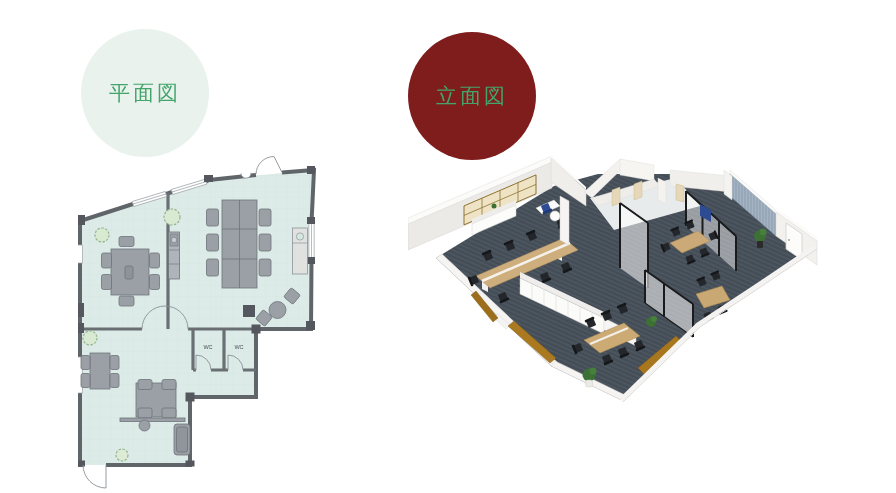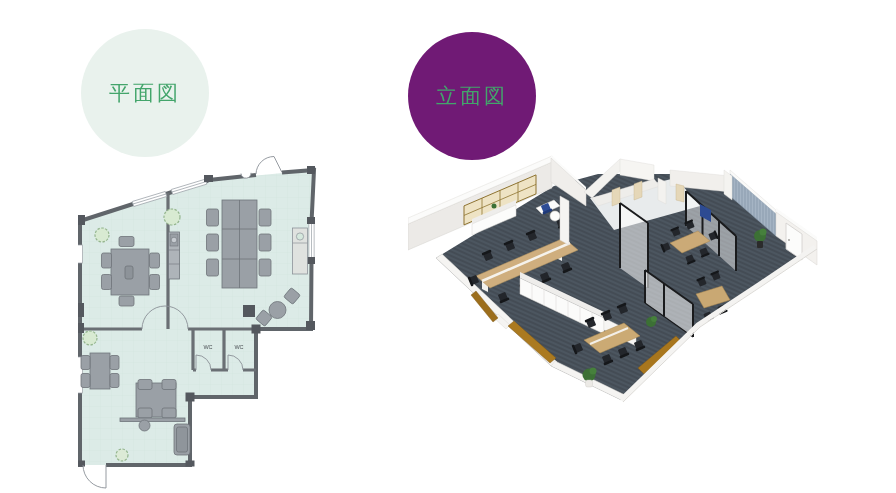--- a/index.html
+++ b/index.html
@@ -11,21 +11,21 @@
 </style>
 </head>
 <body>
 
 <div class="canvas">
 
   <div class="badge" style="left:81px;top:29px;width:128px;height:128px;background:#e9f2ed;">
     <span style="color:#43a56b;">平面図</span>
   </div>
 
-  <div class="badge" style="left:408px;top:32px;width:128px;height:128px;background:#701a75;">
+  <div class="badge" style="left:408px;top:32px;width:128px;height:128px;background:#7f1d1d;">
     <span style="color:#43a56b;">立面図</span>
   </div>
 
   <svg class="fig" style="left:78px;top:153px;" width="246" height="338" viewBox="0 0 246 338">
     <defs>
       <pattern id="grid" width="11" height="11" patternUnits="userSpaceOnUse">
         <path d="M 11 0 L 0 0 0 11" fill="none" stroke="#cfe2dd" stroke-width="0.5"></path>
       </pattern>
     </defs>
 

